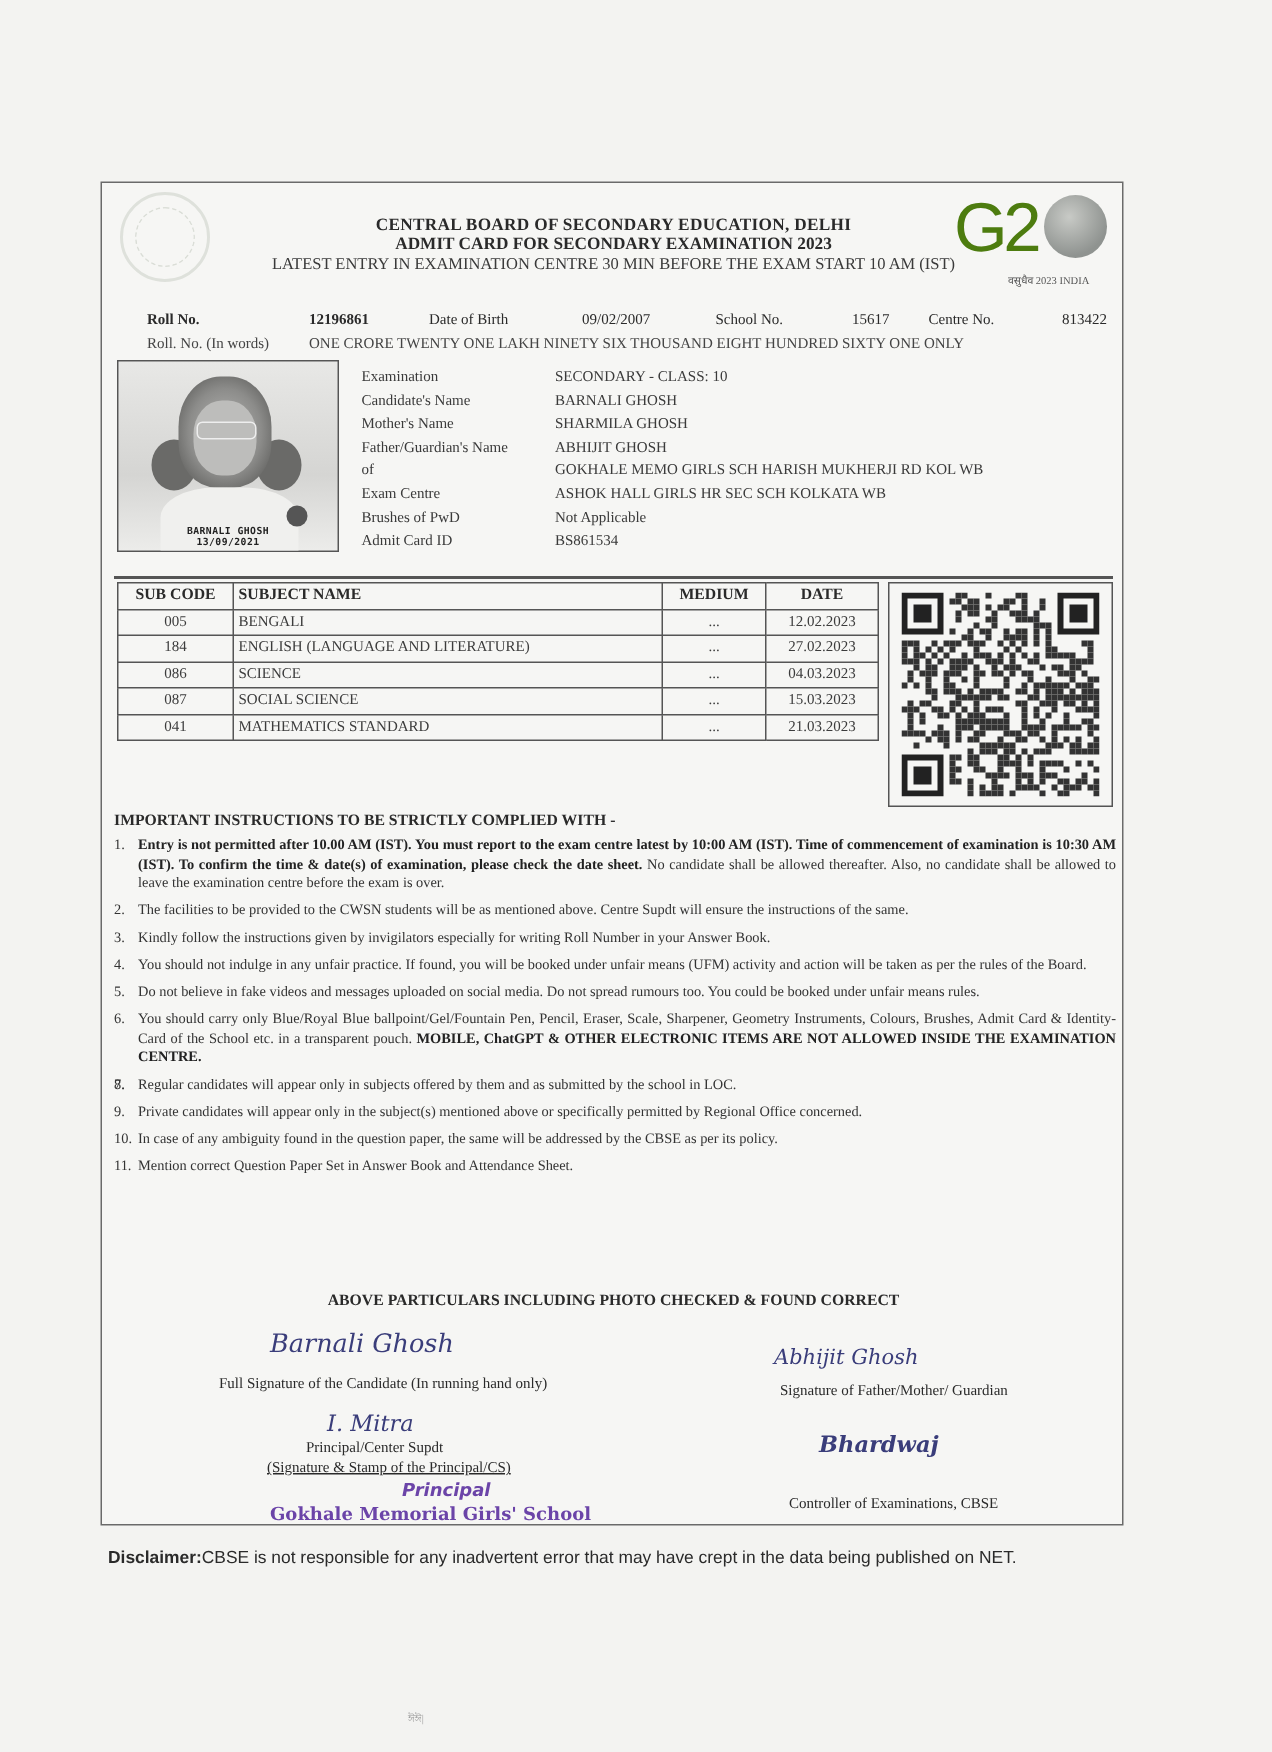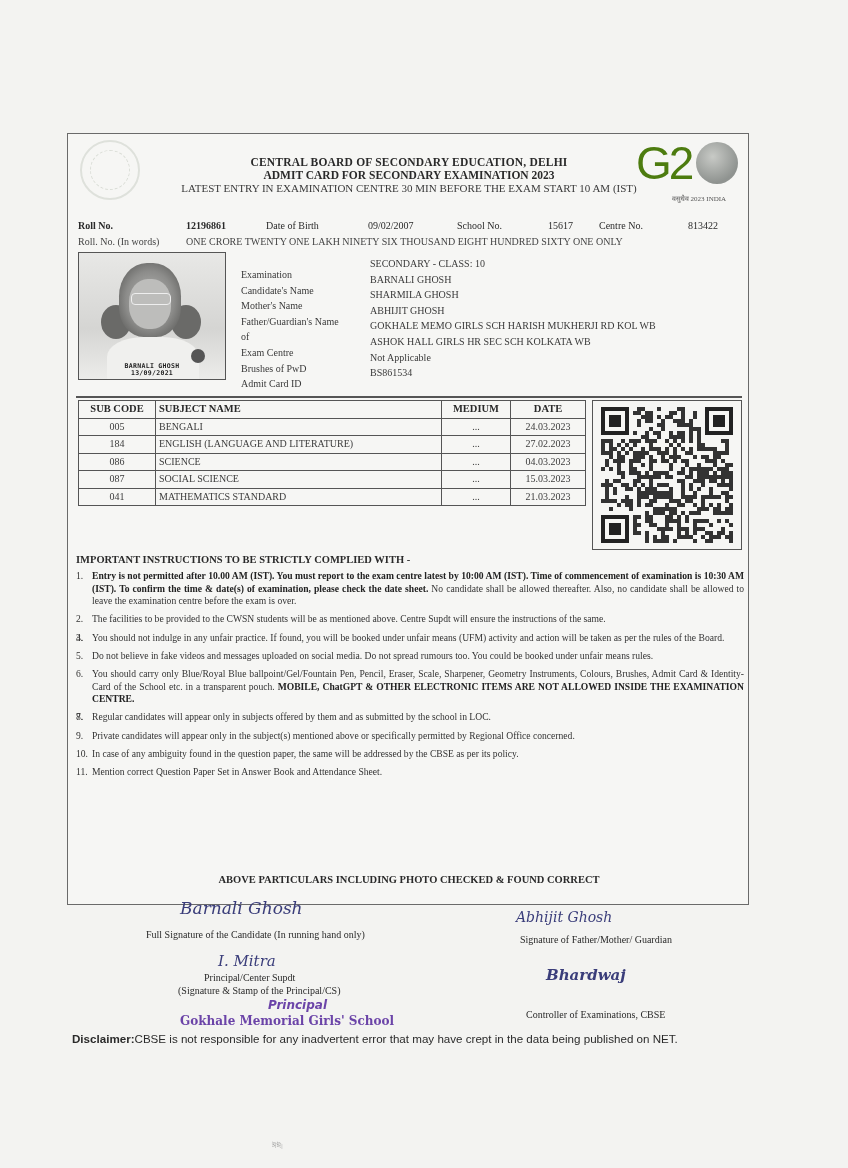--- a/index.html
+++ b/index.html
@@ -1,37 +1,37 @@
 <!DOCTYPE html>
 <html><head>
 <meta charset="utf-8">
 <style>
   html, body { margin:0; padding:0; }
   body {
     width:848px; height:1168px; background:#f3f3f1; position:relative; overflow:hidden;
     font-family:"Liberation Serif", serif; color:#2a2a2a;
   }
   .card {
-    position:absolute; left:67px; top:133px; width:682px; height:772px;
+    position:absolute; left:67px; top:121px; width:682px; height:896px;
     border:1.5px solid #6a6a6a; background:#f6f6f4; box-sizing:border-box;
   }
   .abs { position:absolute; }
   .emblem { left:12px; top:6px; width:60px; height:60px; border-radius:50%;
     border:2px solid #d9dcd6; box-sizing:border-box; opacity:.8; }
   .emblem::before { content:""; position:absolute; inset:8px; border-radius:50%; border:1.5px dashed #d4d8d0; }
   .hdr { left:0; width:682px; text-align:center; font-size:11.5px; line-height:13px; }
   .hdr1 { top:22px; font-weight:bold; letter-spacing:.2px; }
   .hdr2 { top:35px; font-weight:bold; }
   .hdr3 { top:48px; font-size:11px; color:#3a3a3a; }
   .g20 { left:568px; top:4px; width:108px; height:70px; }
   .g20 .txt { position:absolute; left:0; top:0; font-family:"Liberation Sans",sans-serif; font-size:46px; font-weight:300; color:#4d7c0f; letter-spacing:-3px; line-height:50px; }
   .g20 .globe { position:absolute; left:60px; top:4px; width:42px; height:42px; border-radius:50%;
     background:radial-gradient(circle at 40% 35%, #c8cac6, #8f9390 70%); }
   .g20 .sub { position:absolute; left:36px; top:56px; font-size:7px; color:#555; white-space:nowrap; }
-  .row { font-size:10px; line-height:12px; white-space:nowrap; }
+  .row { font-size:10px; line-height:12px; white-space:nowrap;margin-left:20px; }
   .bold { font-weight:bold; }
   .photo { left:10px; top:118px; width:148px; height:128px; border:1px solid #555; box-sizing:border-box;
     background:linear-gradient(180deg,#e8e8e6 0%, #d5d5d3 60%, #ececea 100%); overflow:hidden; }
   .photo .head { position:absolute; left:40px; top:10px; width:62px; height:74px; border-radius:45% 45% 40% 40%;
     background:radial-gradient(ellipse at 50% 50%, #b9b9b7 0%, #8c8c8a 55%, #4e4e4c 100%); }
   .photo .face { position:absolute; left:50px; top:26px; width:42px; height:50px; border-radius:45%; background:#bdbdbb; }
   .photo .glasses { position:absolute; left:52px; top:40px; width:38px; height:10px; border:1.5px solid #eee; border-radius:4px; }
   .photo .bun-l { position:absolute; left:22px; top:52px; width:30px; height:34px; border-radius:50%; background:#6a6a68; }
   .photo .bun-r { position:absolute; left:92px; top:52px; width:30px; height:34px; border-radius:50%; background:#6a6a68; }
   .photo .body { position:absolute; left:28px; top:84px; width:92px; height:50px; border-radius:40% 40% 0 0; background:#f0f0ee; }
@@ -52,21 +52,21 @@
   ol.instr li { position:relative; padding-left:16px; margin-bottom:5.6px; text-align:justify; }
   ol.instr li .num { position:absolute; left:0; top:0; }
   .checked { left:0; width:682px; top:740px; text-align:center; font-size:10.5px; font-weight:bold; }
   .sig { font-family:"DejaVu Serif", serif; font-style:italic; color:#3a3d7a; }
   .sig-cand { left:112px; top:764px; font-size:17px; }
   .lbl-cand { left:78px; top:795px; font-size:10px; }
   .sig-guard { left:448px; top:775px; font-size:14px; }
   .lbl-guard { left:452px; top:800px; font-size:10px; }
   .sig-prin { left:150px; top:818px; font-size:15px; }
   .lbl-prin1 { left:136px; top:838px; font-size:10px; }
-  .lbl-prin2 { left:110px; top:851px; font-size:10px; }
+  .lbl-prin2 { left:110px; top:851px; font-size:10px;text-decoration:underline; }
   .stamp1 { left:200px; top:864px; font-size:12px; font-weight:bold; font-style:italic; color:#6b44a8; font-family:"DejaVu Sans", sans-serif; }
   .stamp2 { left:112px; top:880px; font-size:12px; font-weight:bold; color:#6b44a8; font-family:"DejaVu Serif", serif; white-space:nowrap; }
   .sig-ctrl { left:478px; top:832px; font-size:15px;font-weight:bold; }
   .lbl-ctrl { left:458px; top:875px; font-size:10px; }
   .disclaimer { left:72px; top:1032px; font-family:"Liberation Sans", sans-serif; font-size:11.6px; color:#2a2a2a; white-space:nowrap; }
   .foot-mark { left:272px; top:1140px; font-size:7px; color:#999; }
 </style>
 </head>
 <body>
 
@@ -103,21 +103,21 @@
       <div class="face"></div>
       <div class="glasses"></div>
     <div class="body"></div>
       <div class="badge"></div>
     <div class="cap">
       <div>BARNALI GHOSH</div>
       <div>13/09/2021</div>
     </div>
   </div>
 
-  <div class="abs info-lbl" style="top:122px;margin-top:11px;">
+  <div class="abs info-lbl" style="top:122px;">
     <div>Examination</div>
     <div>Candidate's Name</div>
     <div>Mother's Name</div>
     <div>Father/Guardian's Name</div>
     <div>of</div>
     <div>Exam Centre</div>
     <div>Brushes of PwD</div>
     <div>Admit Card ID</div>
   </div>
   <div class="abs info-val" style="top:122px;">
@@ -140,21 +140,21 @@
         <th style="text-align:left;">SUBJECT NAME</th>
         <th class="c" style="width:62px;">MEDIUM</th>
         <th class="c" style="width:68px;">DATE</th>
       </tr>
     </thead>
     <tbody>
       <tr>
         <td class="c">005</td>
         <td>BENGALI</td>
         <td class="c">...</td>
-        <td class="c">24.03.2023</td>
+        <td class="c">12.02.2023</td>
       </tr>
       <tr>
         <td class="c">184</td>
         <td>ENGLISH (LANGUAGE AND LITERATURE)</td>
         <td class="c">...</td>
         <td class="c">27.02.2023</td>
       </tr>
       <tr>
         <td class="c">086</td>
         <td>SCIENCE</td>
@@ -638,21 +638,21 @@
         <rect x="0" y="27" width="7" height="7" fill="#222"></rect>
         <rect x="1" y="28" width="5" height="5" fill="#f6f6f4"></rect>
         <rect x="2" y="29" width="3" height="3" fill="#222"></rect>
       </svg>
   </div>
 
   <div class="abs instr-title">IMPORTANT INSTRUCTIONS TO BE STRICTLY COMPLIED WITH -</div>
   <ol class="instr" id="instr-list">
       <li><span class="num">1.</span><b style="color: rgb(34, 34, 34);">Entry is not permitted after 10.00 AM (IST). You must report to the exam centre latest by 10:00 AM (IST). Time of commencement of examination is 10:30 AM (IST). To confirm the time &amp; date(s) of examination, please check the date sheet.</b><span> No candidate shall be allowed thereafter. Also, no candidate shall be allowed to leave the examination centre before the exam is over.</span></li>
       <li><span class="num">2.</span><span>The facilities to be provided to the CWSN students will be as mentioned above. Centre Supdt will ensure the instructions of the same.</span></li>
-      <li><span class="num">3.</span></li>
+      <li><span class="num">3.</span><span>Kindly follow the instructions given by invigilators especially for writing Roll Number in your Answer Book.</span></li>
       <li><span class="num">4.</span><span>You should not indulge in any unfair practice. If found, you will be booked under unfair means (UFM) activity and action will be taken as per the rules of the Board.</span></li>
       <li><span class="num">5.</span><span>Do not believe in fake videos and messages uploaded on social media. Do not spread rumours too. You could be booked under unfair means rules.</span></li>
       <li><span class="num">6.</span><span>You should carry only Blue/Royal Blue ballpoint/Gel/Fountain Pen, Pencil, Eraser, Scale, Sharpener, Geometry Instruments, Colours, Brushes, Admit Card &amp; Identity-Card of the School etc. in a transparent pouch. </span><b style="color: rgb(34, 34, 34);">MOBILE, ChatGPT &amp; OTHER ELECTRONIC ITEMS ARE NOT ALLOWED INSIDE THE EXAMINATION CENTRE.</b></li>
       <li><span class="num">7.</span></li>
       <li><span class="num">8.</span><span>Regular candidates will appear only in subjects offered by them and as submitted by the school in LOC.</span></li>
       <li><span class="num">9.</span><span>Private candidates will appear only in the subject(s) mentioned above or specifically permitted by Regional Office concerned.</span></li>
       <li><span class="num">10.</span><span>In case of any ambiguity found in the question paper, the same will be addressed by the CBSE as per its policy.</span></li>
       <li><span class="num">11.</span><span>Mention correct Question Paper Set in Answer Book and Attendance Sheet.</span></li>
     </ol>
 

